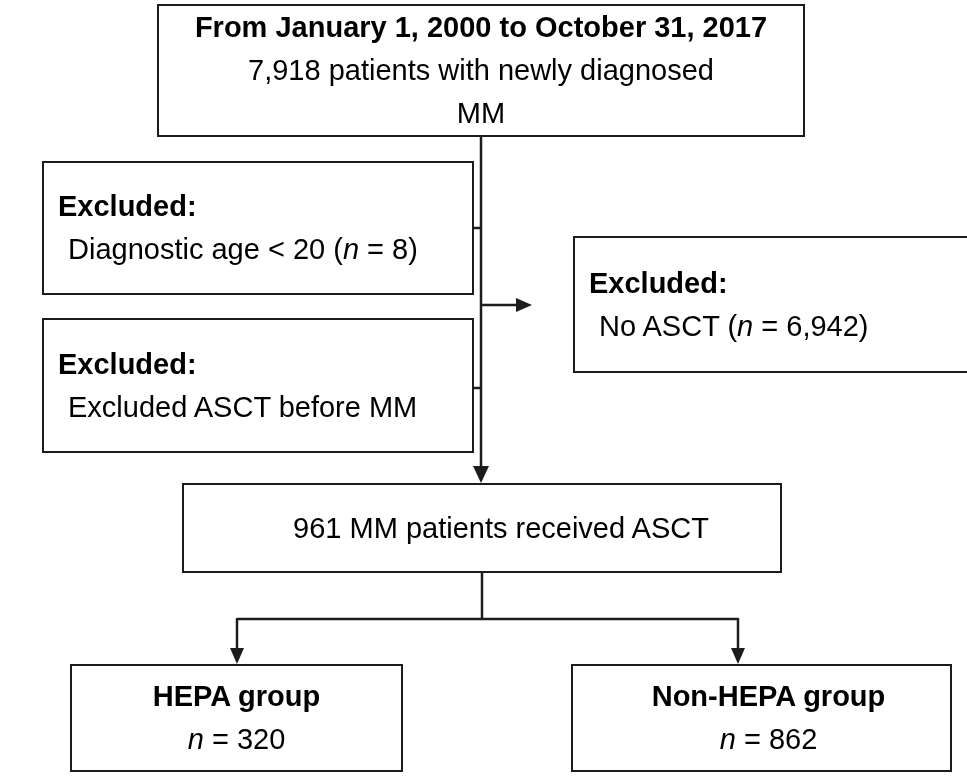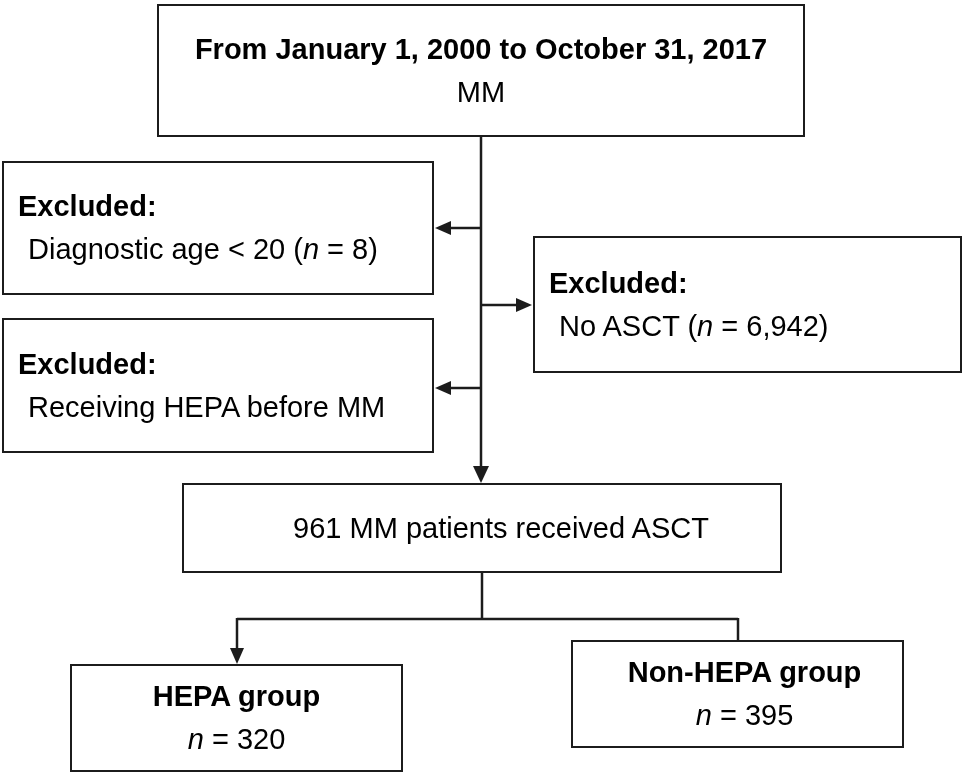--- a/index.html
+++ b/index.html
@@ -29,33 +29,33 @@
     border: 2.5px solid #1c1c1c;
     background: #ffffff;
     display: flex;
     flex-direction: column;
     justify-content: center;
     font-size: 29px;
     line-height: 43px;
     color: #000000;
   }
   .box.center { align-items: center; text-align: center; }
-  .box.left   { align-items: stretch; text-align: left; padding-left: 14px; padding-right: 6px; }
+  .box.left   { align-items: stretch; text-align: left; padding-left: 14px; padding-right: 6px; margin-left: 40px; }
   .bold { font-weight: bold; }
   .indent { padding-left: 10px; }
   .it { font-style: italic; }
 
   
   .top-box      { left: 157px; top: 4px;   width: 648px; height: 133px; }
   .excl-age     { left: 2px;   top: 161px; width: 432px; height: 134px; }
   .excl-prior   { left: 2px;   top: 318px; width: 432px; height: 135px; }
   .excl-noasct  { left: 533px; top: 236px; width: 429px; height: 137px; }
   .asct-box     { left: 182px; top: 483px; width: 600px; height: 90px; padding-left: 38px;  }
   .hepa-box     { left: 70px;  top: 664px; width: 333px; height: 108px; }
-  .nonhepa-box  { left: 571px; top: 640px; width: 333px; height: 108px; padding-left: 14px; }
+  .nonhepa-box  { left: 571px; top: 664px; width: 381px; height: 108px; padding-left: 14px; }
 
   .connectors line    { stroke: #1c1c1c; stroke-width: 2.5px; }
   .connectors polygon { fill: #1c1c1c; stroke: none; }
 </style>
 </head>
 <body>
 
 <div class="canvas">
 
   <svg class="connectors" viewBox="0 0 967 778" aria-hidden="true">
@@ -77,45 +77,46 @@
 
     <line x1="237" y1="618" x2="237" y2="649"></line>
     <polygon points="230,648 244,648 237,664"></polygon>
 
     <line x1="738" y1="618" x2="738" y2="649"></line>
     <polygon points="731,648 745,648 738,664"></polygon>
   </svg>
 
   <div class="box center top-box">
     <div class="bold">From January 1, 2000 to October 31, 2017</div>
+    <div>7,918 patients with newly diagnosed</div>
     <div>MM</div>
   </div>
 
   <div class="box left excl-age">
     <div class="bold">Excluded:</div>
     <div class="indent"><span>Diagnostic age &lt; 20 (</span><span class="it">n</span><span> = 8)</span></div>
   </div>
 
   <div class="box left excl-prior">
     <div class="bold">Excluded:</div>
-    <div class="indent"><span>Receiving HEPA before MM</span></div>
+    <div class="indent"><span>Excluded ASCT before MM</span></div>
   </div>
 
   <div class="box left excl-noasct">
     <div class="bold">Excluded:</div>
     <div class="indent"><span>No ASCT (</span><span class="it">n</span><span> = 6,942)</span></div>
   </div>
 
   <div class="box center asct-box">
     <div>961 MM patients received ASCT</div>
   </div>
 
   <div class="box center hepa-box">
     <div class="bold">HEPA group</div>
     <div><span class="it">n</span><span> = 320</span></div>
   </div>
 
   <div class="box center nonhepa-box">
     <div class="bold">Non-HEPA group</div>
-    <div><span class="it">n</span><span> = 395</span></div>
+    <div><span class="it">n</span><span> = 862</span></div>
   </div>
 
 </div>
 
 </body></html>

